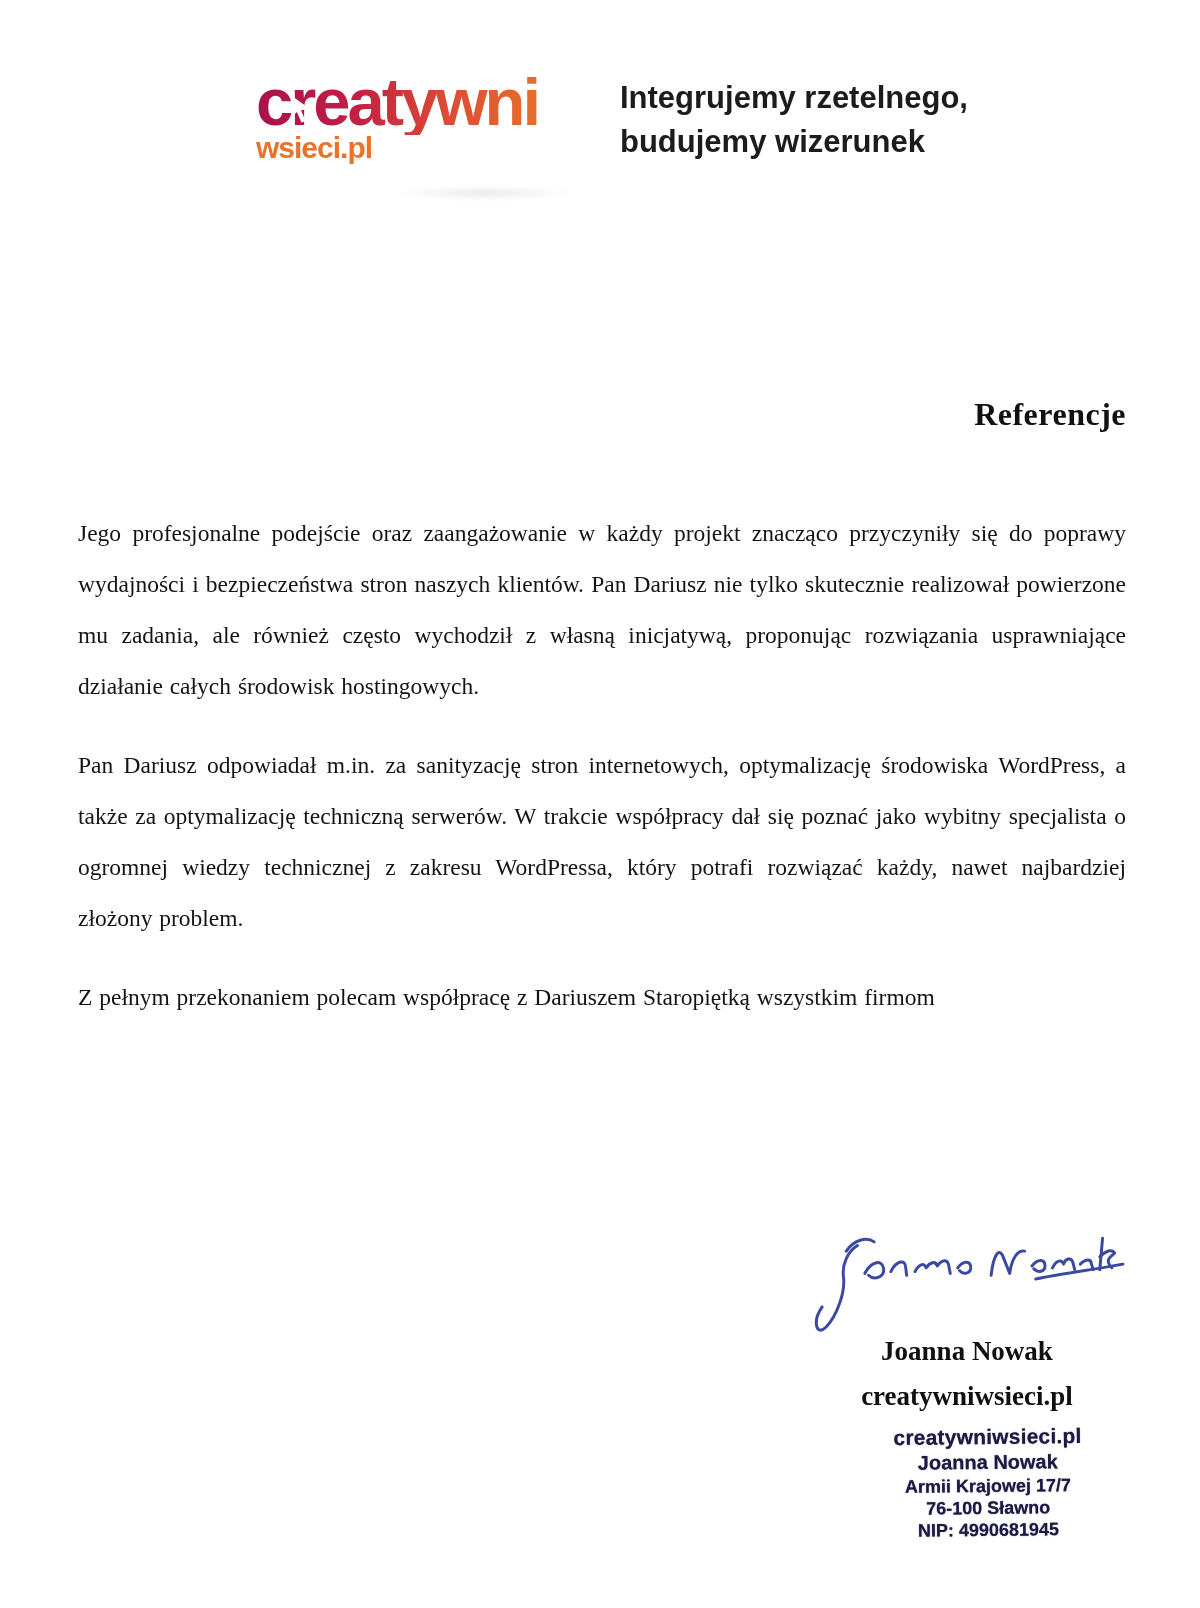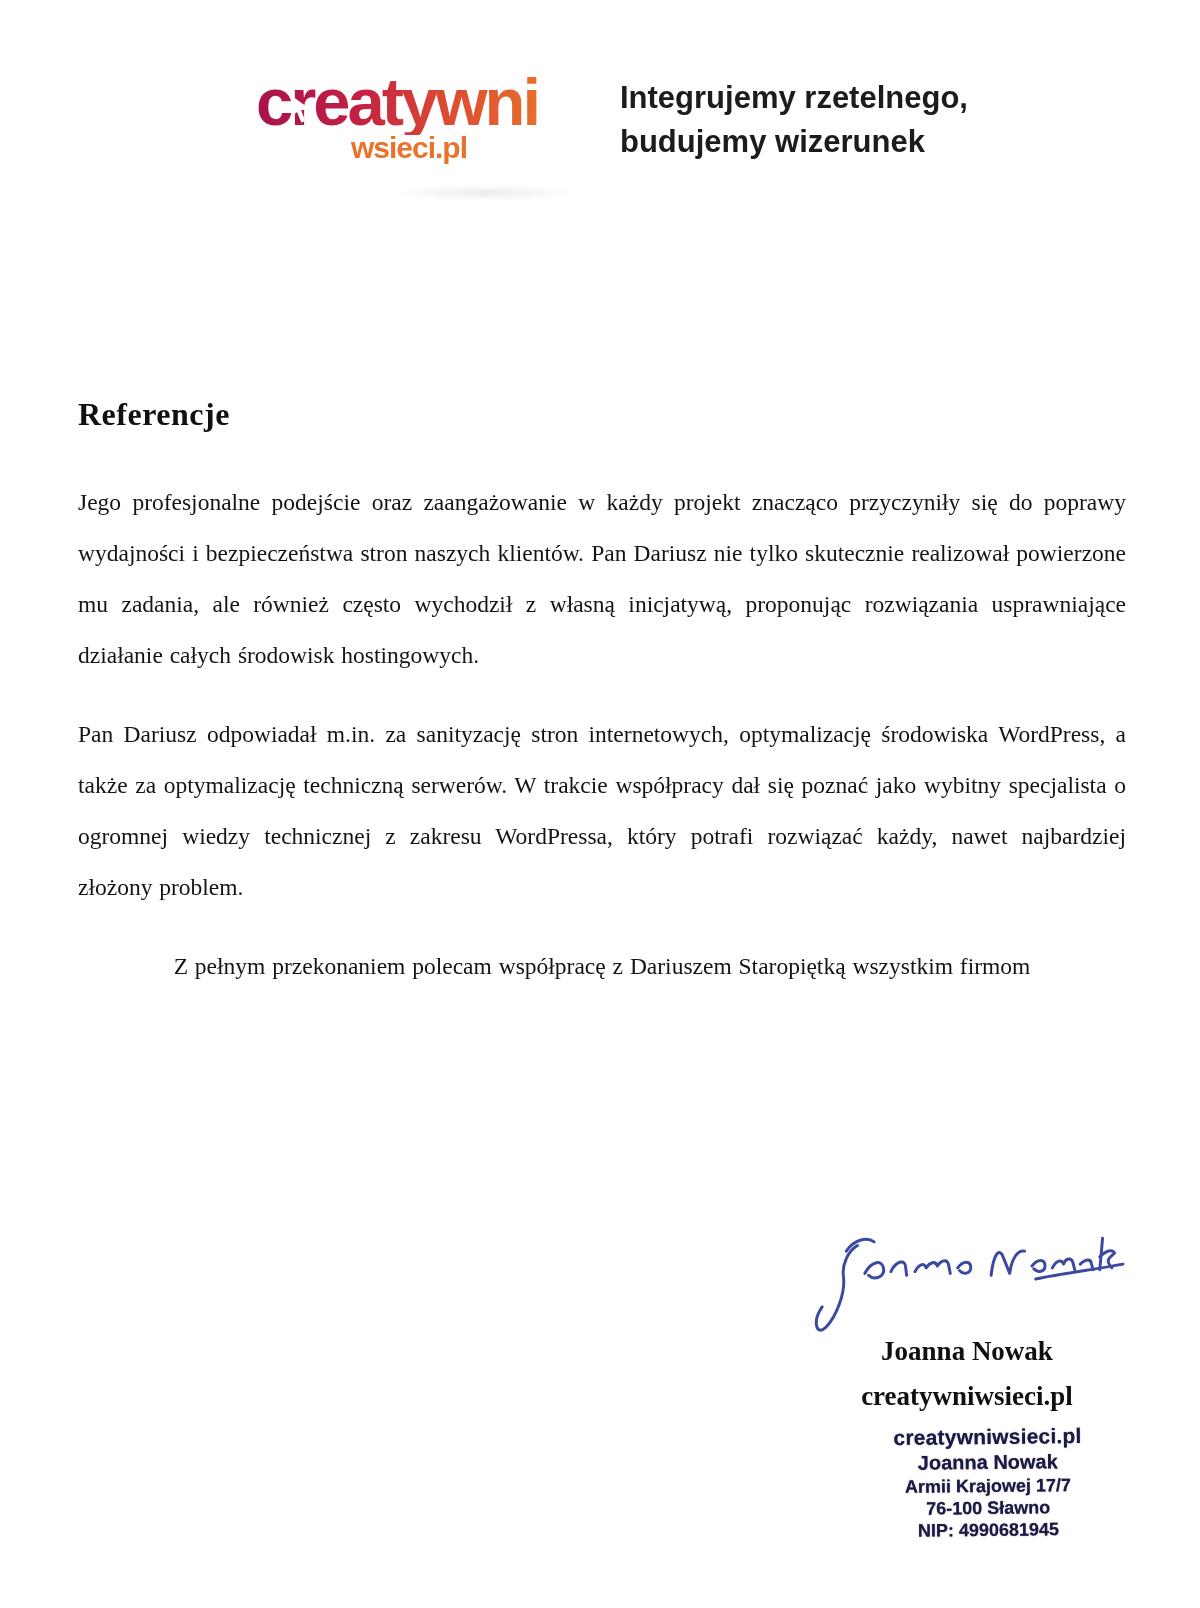--- a/index.html
+++ b/index.html
@@ -45,21 +45,21 @@
     width: 24px;
     height: 28px;
     z-index: 2;
   }
   .logo-sub {
     font-family: "Liberation Sans", sans-serif;
     font-weight: 800;
     font-size: 30px;
     letter-spacing: -1px;
     color: #e8742c;
-    text-align: center;
+    text-align: left;
     margin-top: -4px;
     padding-right: 4px;
   }
   .scan-smudge {
     position: absolute;
     left: 395px;
     top: 186px;
     width: 180px;
     height: 14px;
     background: radial-gradient(ellipse at center, rgba(150,150,150,0.22), rgba(255,255,255,0) 70%);
@@ -79,37 +79,37 @@
   }
 
   
   .content {
     position: absolute;
     left: 78px;
     top: 396px;
     width: 1048px;
   }
   .doc-title {
-    text-align: left;
+    text-align: right;
     font-weight: bold;
     font-size: 32px;
     letter-spacing: 0.5px;
     color: #111;
-    margin-bottom: 44px;
+    margin-bottom: 75px;
   }
   .para {
     font-size: 23.5px;
     line-height: 51px;
     text-align: justify;
     color: #141414;
     margin-bottom: 28px;
     word-spacing: 1px;
   }
   .para.closing {
-    text-align: center;
+    text-align: left;
     margin-bottom: 0;
   }
 
   
   .signature-block {
     position: absolute;
     top: 1214px;
     right: 58px;
     width: 350px;
     text-align: center;

